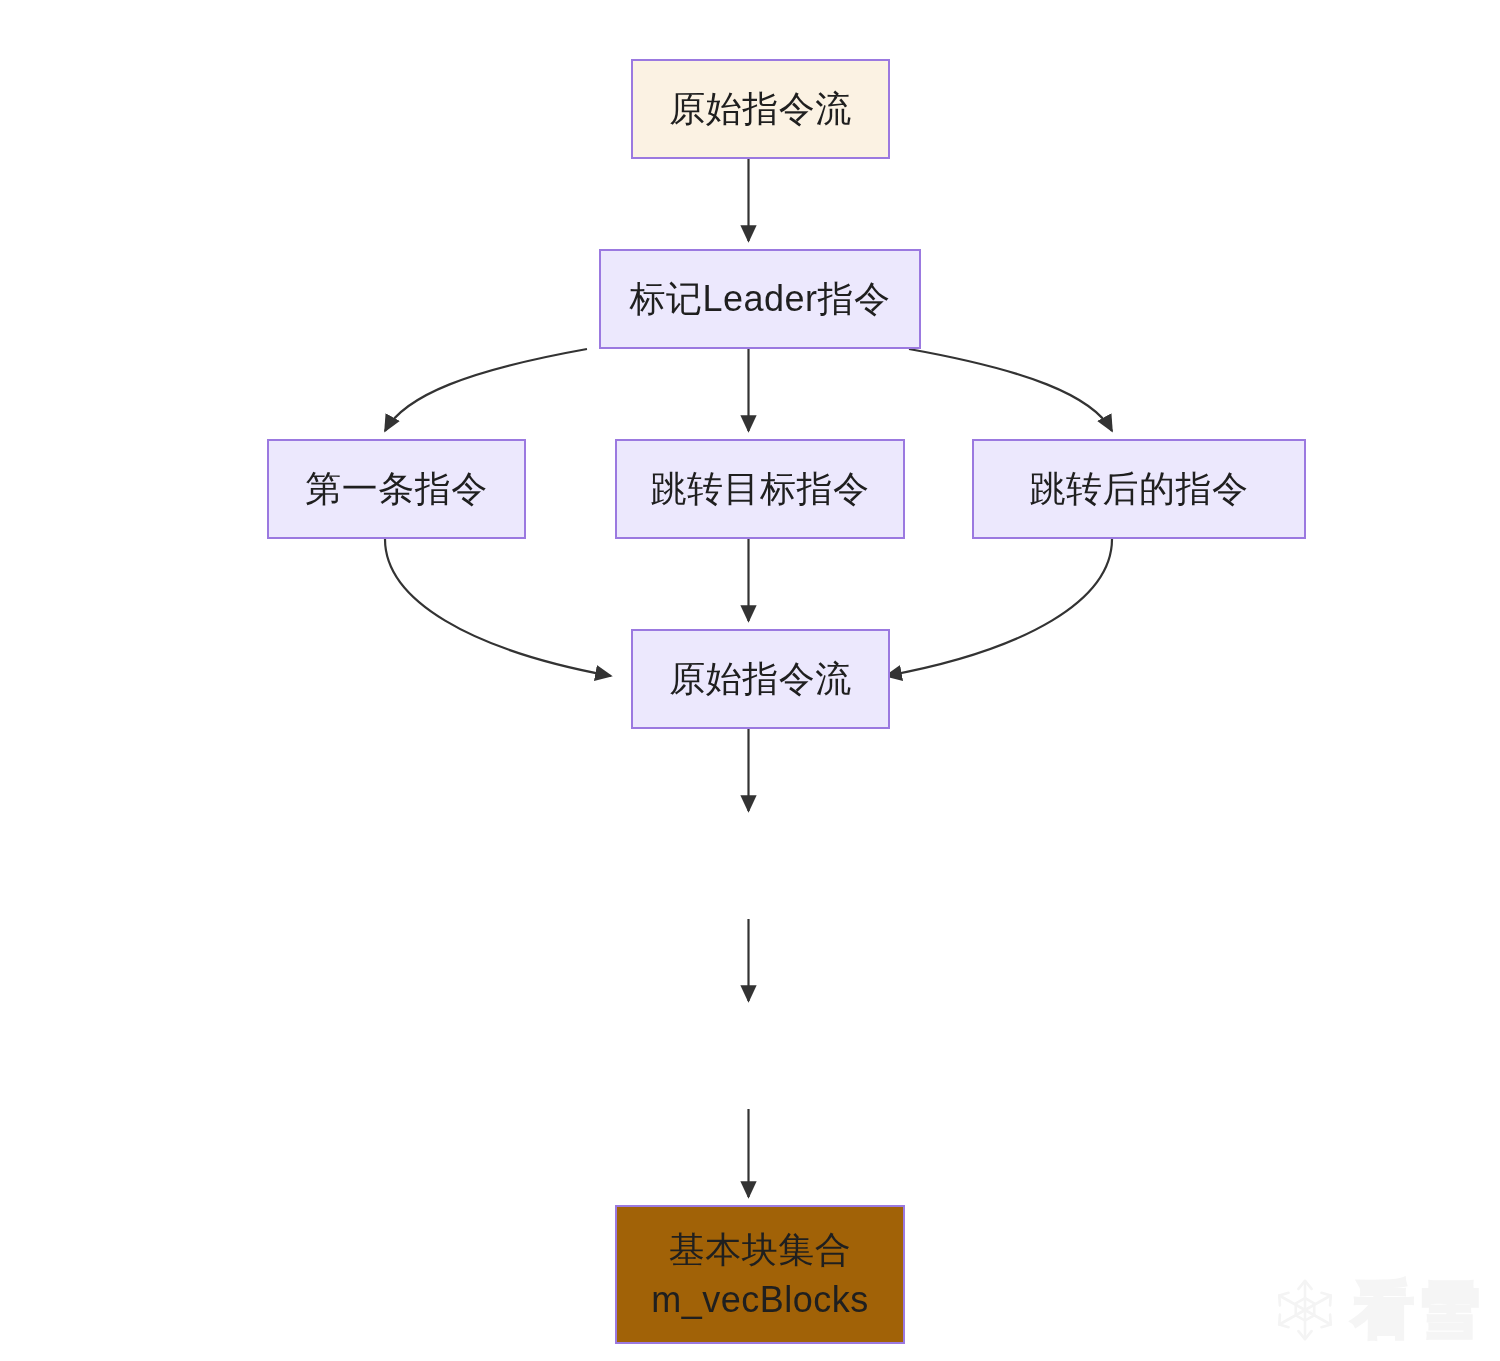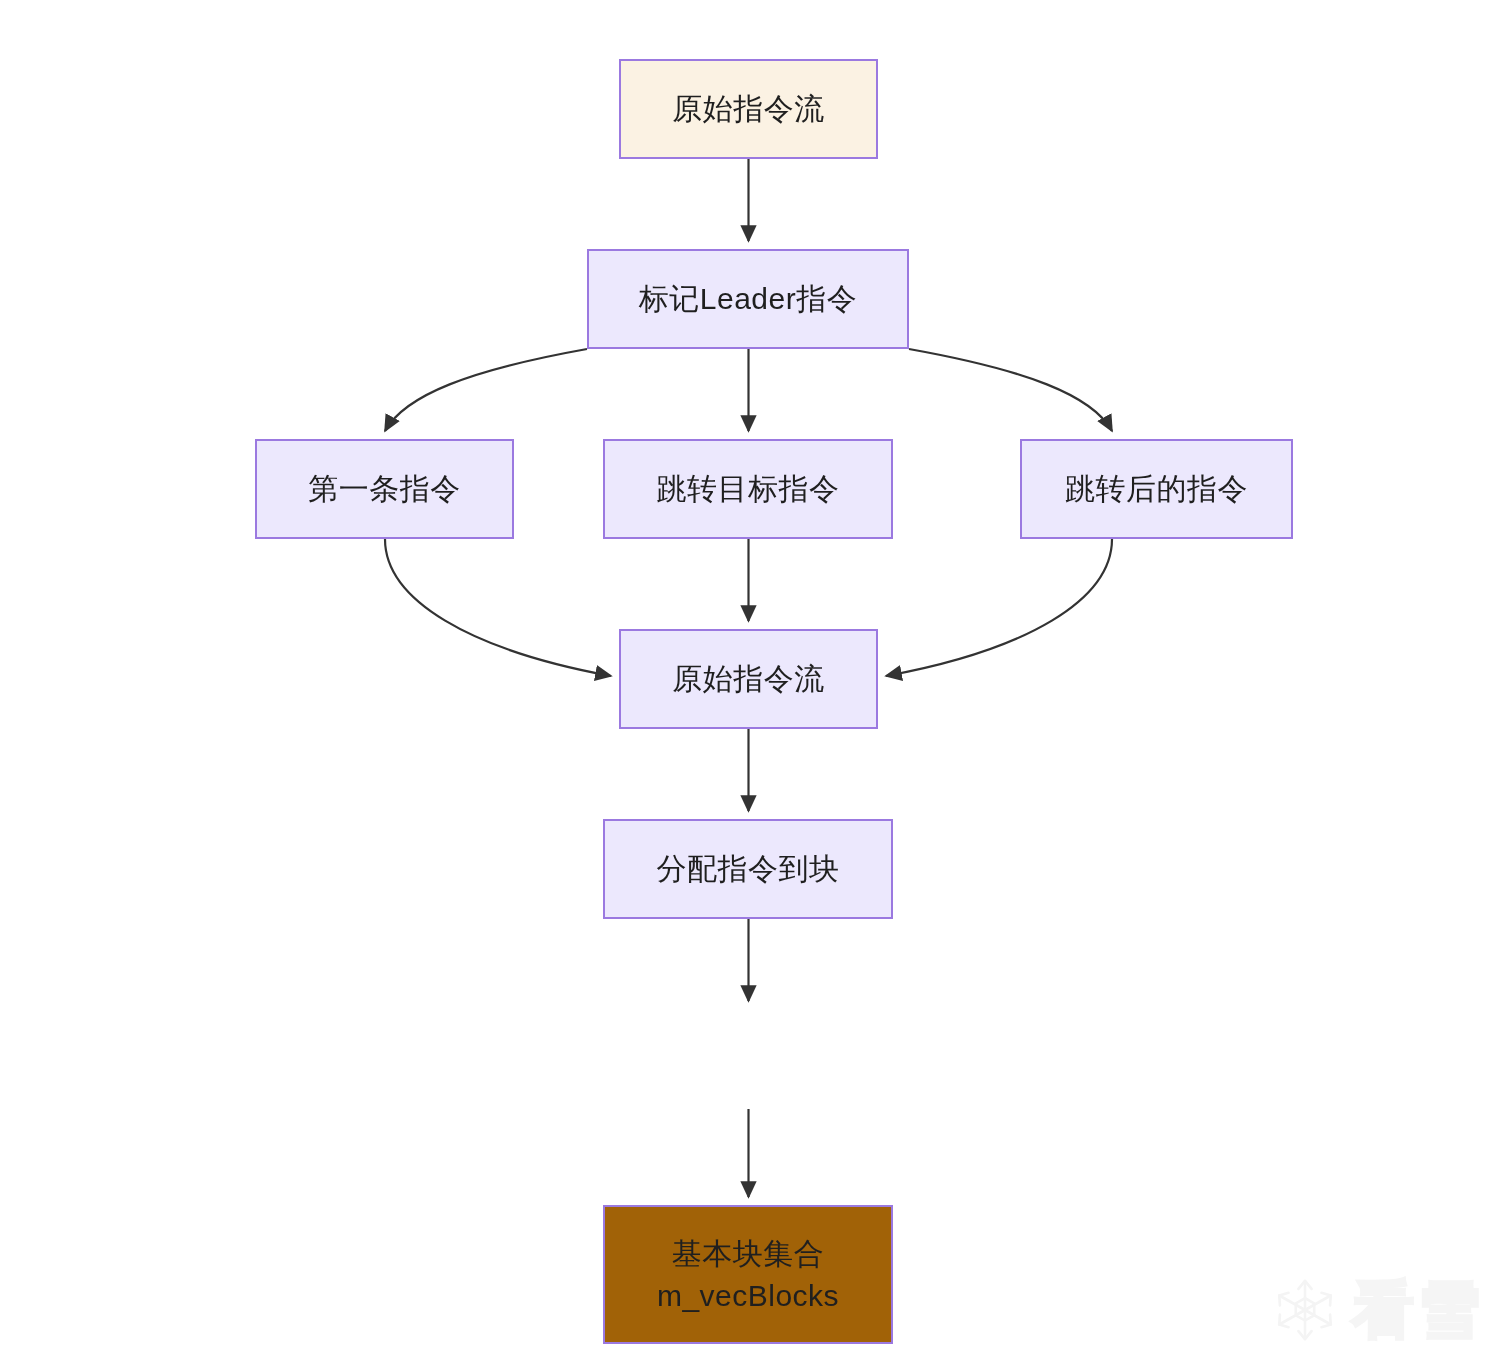--- a/index.html
+++ b/index.html
@@ -31,24 +31,25 @@
   }
   .node {
     position: absolute;
     box-sizing: border-box;
     border: 2px solid #9b79e0;
     display: flex;
     align-items: center;
     justify-content: center;
     text-align: center;
     color: #1f1f1f;
-    font-size: 30px;
+    font-size: 36px;
     line-height: 1.38;
     letter-spacing: 0.5px;
     white-space: pre-line;
+    margin-left: 12px;
   }
   .node.process  { background: #ece8fd; text-align: center; }
   .node.start    { background: #fbf2e3; }
   .node.result   { background: #a16207; }
 
   .watermark {
     position: absolute;
     right: 16px;
     bottom: 18px;
     display: flex;
@@ -116,31 +117,28 @@
   </div>
 
   <div class="node process" style="left:255px; top:439px; width:259px; height:100px;">
     <span>第一条指令</span>
   </div>
 
   <div class="node process" style="left:603px; top:439px; width:290px; height:100px;">
     <span>跳转目标指令</span>
   </div>
 
-  <div class="node process" style="left:1020px; top:439px; width:273px; height:100px;">
+  <div class="node process" style="left:960px; top:439px; width:334px; height:100px;">
     <span>跳转后的指令</span>
   </div>
 
   <div class="node process" style="left:619px; top:629px; width:259px; height:100px;">
     <span>原始指令流</span>
   </div>
 
-  <div class="node process" style="left:603px; top:819px; width:290px; height:100px;">
-    <span>分配指令到块</span>
-  </div>
 
 
   <div class="node result" style="left:603px; top:1205px; width:290px; height:139px;">
     <span>基本块集合
 m_vecBlocks</span>
   </div>
 
   <div class="watermark">
     <svg class="wm-flake" viewBox="0 0 100 100" xmlns="http://www.w3.org/2000/svg">
       <g stroke="#f4f4f4" stroke-width="4" stroke-linecap="round" fill="none">

